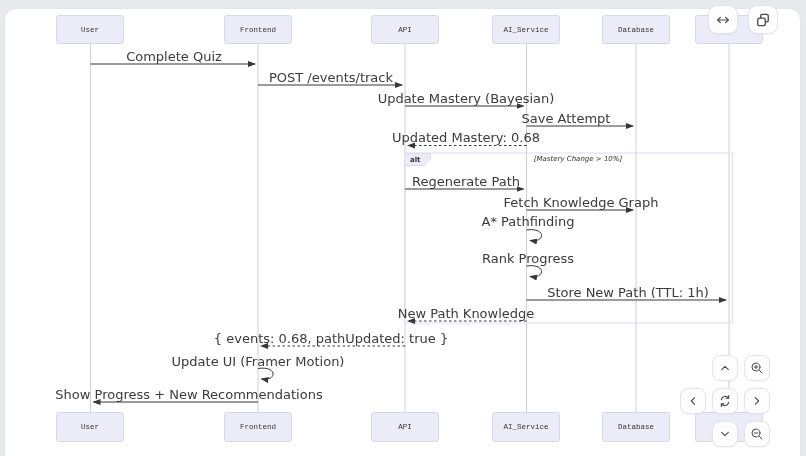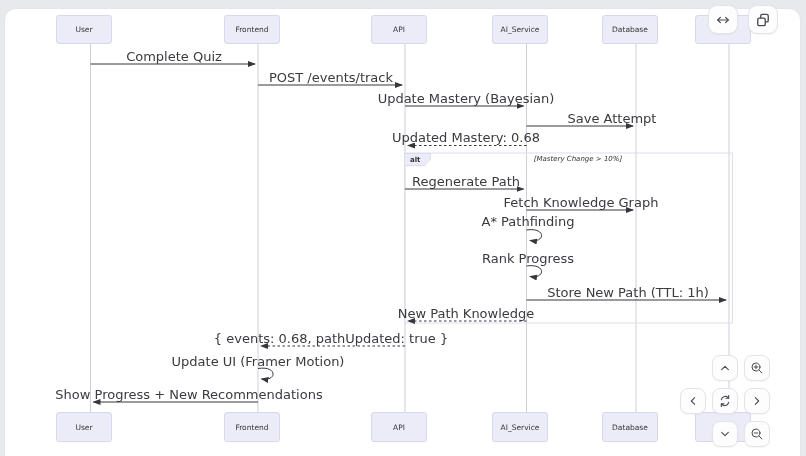--- a/index.html
+++ b/index.html
@@ -13,23 +13,23 @@
     position:absolute;left:4px;top:8px;width:797px;height:460px;
     background:#ffffff;border:1px solid #e4e5ea;border-radius:12px;
     box-sizing:border-box;z-index:1;
   }
   .wires{position:absolute;left:0;top:0;}
   .wires .ll{stroke:#cfcfd8;stroke-width:1;}
   .wires .msgline{stroke:#36363c;stroke-width:1;fill:none;}
   .wires .dashed{stroke-dasharray:2.5,2.5;}
   .wires .frame{fill:none;stroke:#dedef0;stroke-width:1;}
   .actor{
-    position:absolute;width:56px;background:#ececf9;border:1px solid #d8d8ec;
+    position:absolute;width:68px;background:#ececf9;border:1px solid #d8d8ec;
     border-radius:3px;display:flex;align-items:center;justify-content:center;
-    font-size:7.5px;color:#333;box-sizing:border-box;
+    font-size:7.5px;color:#333;box-sizing:border-box;font-family:Liberation Mono, monospace;
   }
   .actor.top{top:6px;height:29px;}
   .actor.bot{top:403px;height:30px;}
   .msg{
     position:absolute;transform:translateX(-50%);white-space:nowrap;
     font-size:13px;line-height:9px;color:#3a3a3f;
   }
   .alt-tab{
     position:absolute;left:399px;top:144px;width:27px;height:13px;
     background:#ececf9;border:1px solid #dcdcee;box-sizing:border-box;
@@ -126,21 +126,21 @@
   <div class="actor bot" style="left:690px">
       <span></span>
     </div>
 
   <div class="alt-tab">alt</div>
   <div class="alt-cond">[Mastery Change &gt; 10%]</div>
 
   <div class="msg" style="left:169px;top:43px">Complete Quiz</div>
   <div class="msg" style="left:326px;top:64px">POST /events/track</div>
   <div class="msg" style="left:461px;top:85px">Update Mastery (Bayesian)</div>
-  <div class="msg" style="left:607px;top:105px">Save Attempt</div>
+  <div class="msg" style="left:561px;top:105px">Save Attempt</div>
   <div class="msg" style="left:461px;top:124px">Updated Mastery: 0.68</div>
   <div class="msg" style="left:461px;top:168px">Regenerate Path</div>
   <div class="msg" style="left:576px;top:189px">Fetch Knowledge Graph</div>
   <div class="msg" style="left:523px;top:208px">A* Pathfinding</div>
   <div class="msg" style="left:523px;top:245px">Rank Progress</div>
   <div class="msg" style="left:623px;top:279px">Store New Path (TTL: 1h)</div>
   <div class="msg" style="left:461px;top:300px">New Path Knowledge</div>
   <div class="msg" style="left:326px;top:325px">{ events: 0.68, pathUpdated: true }</div>
   <div class="msg" style="left:253px;top:348px">Update UI (Framer Motion)</div>
   <div class="msg" style="left:184px;top:381px">Show Progress + New Recommendations</div>

